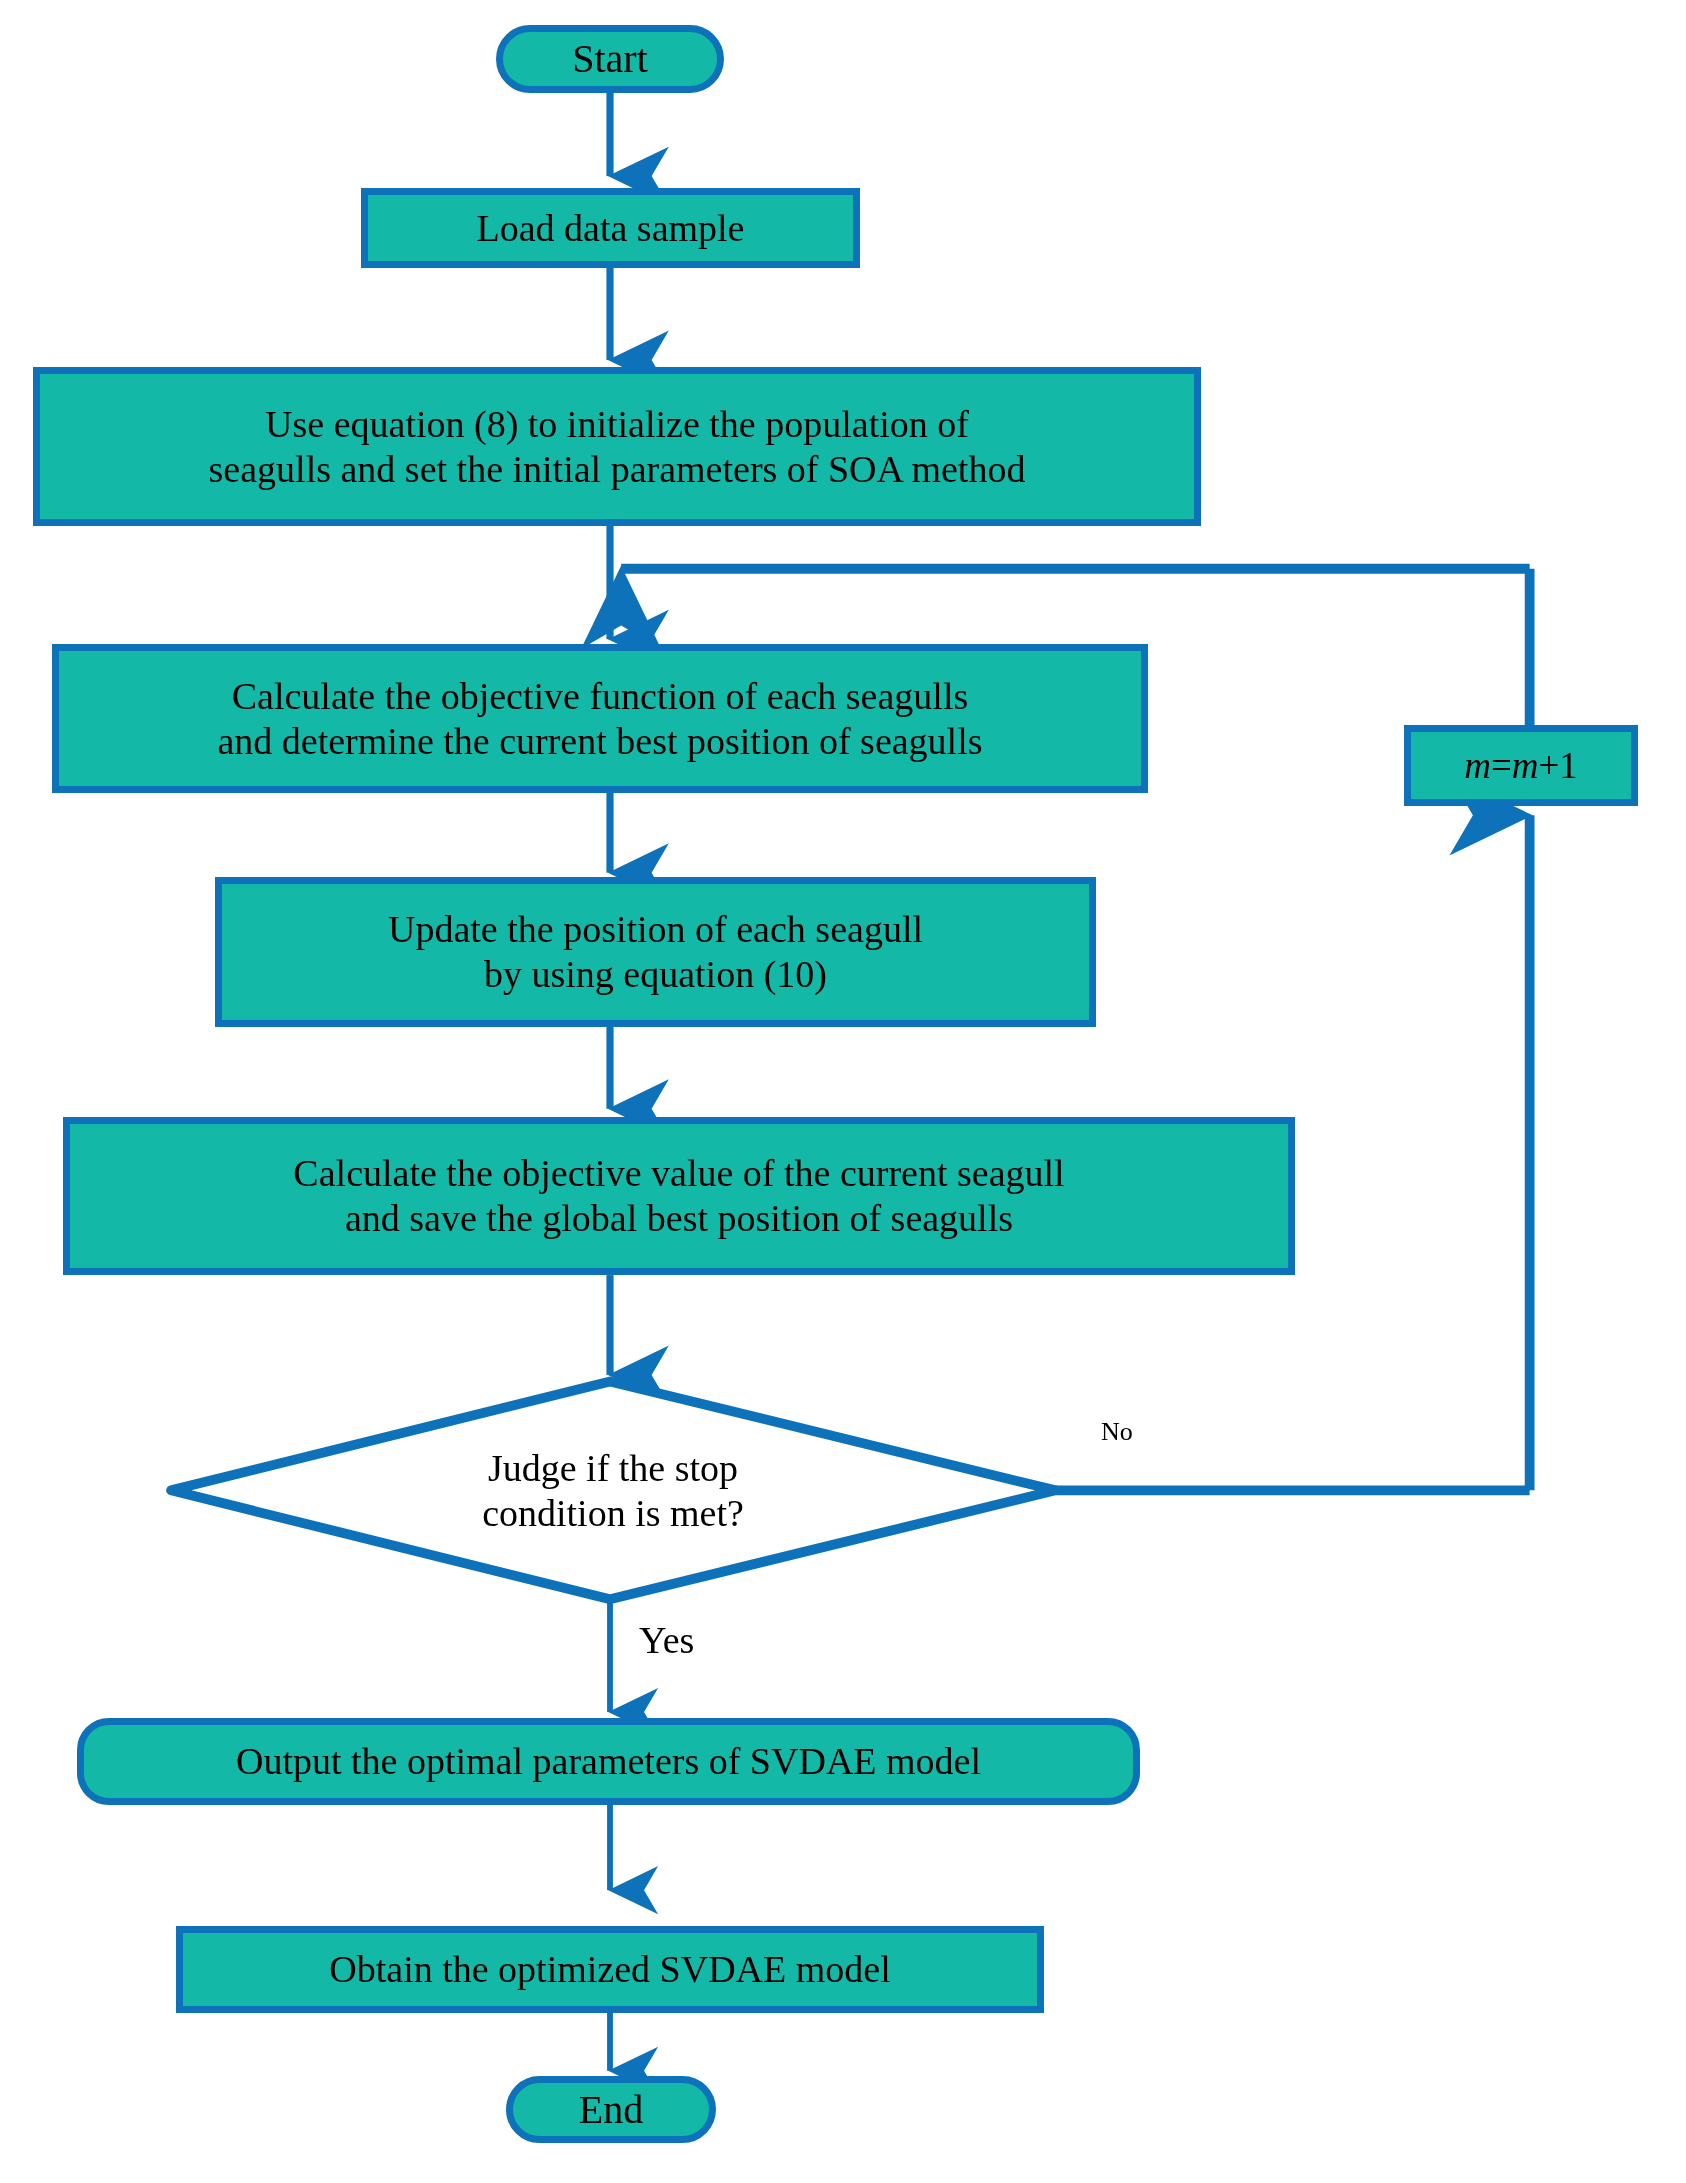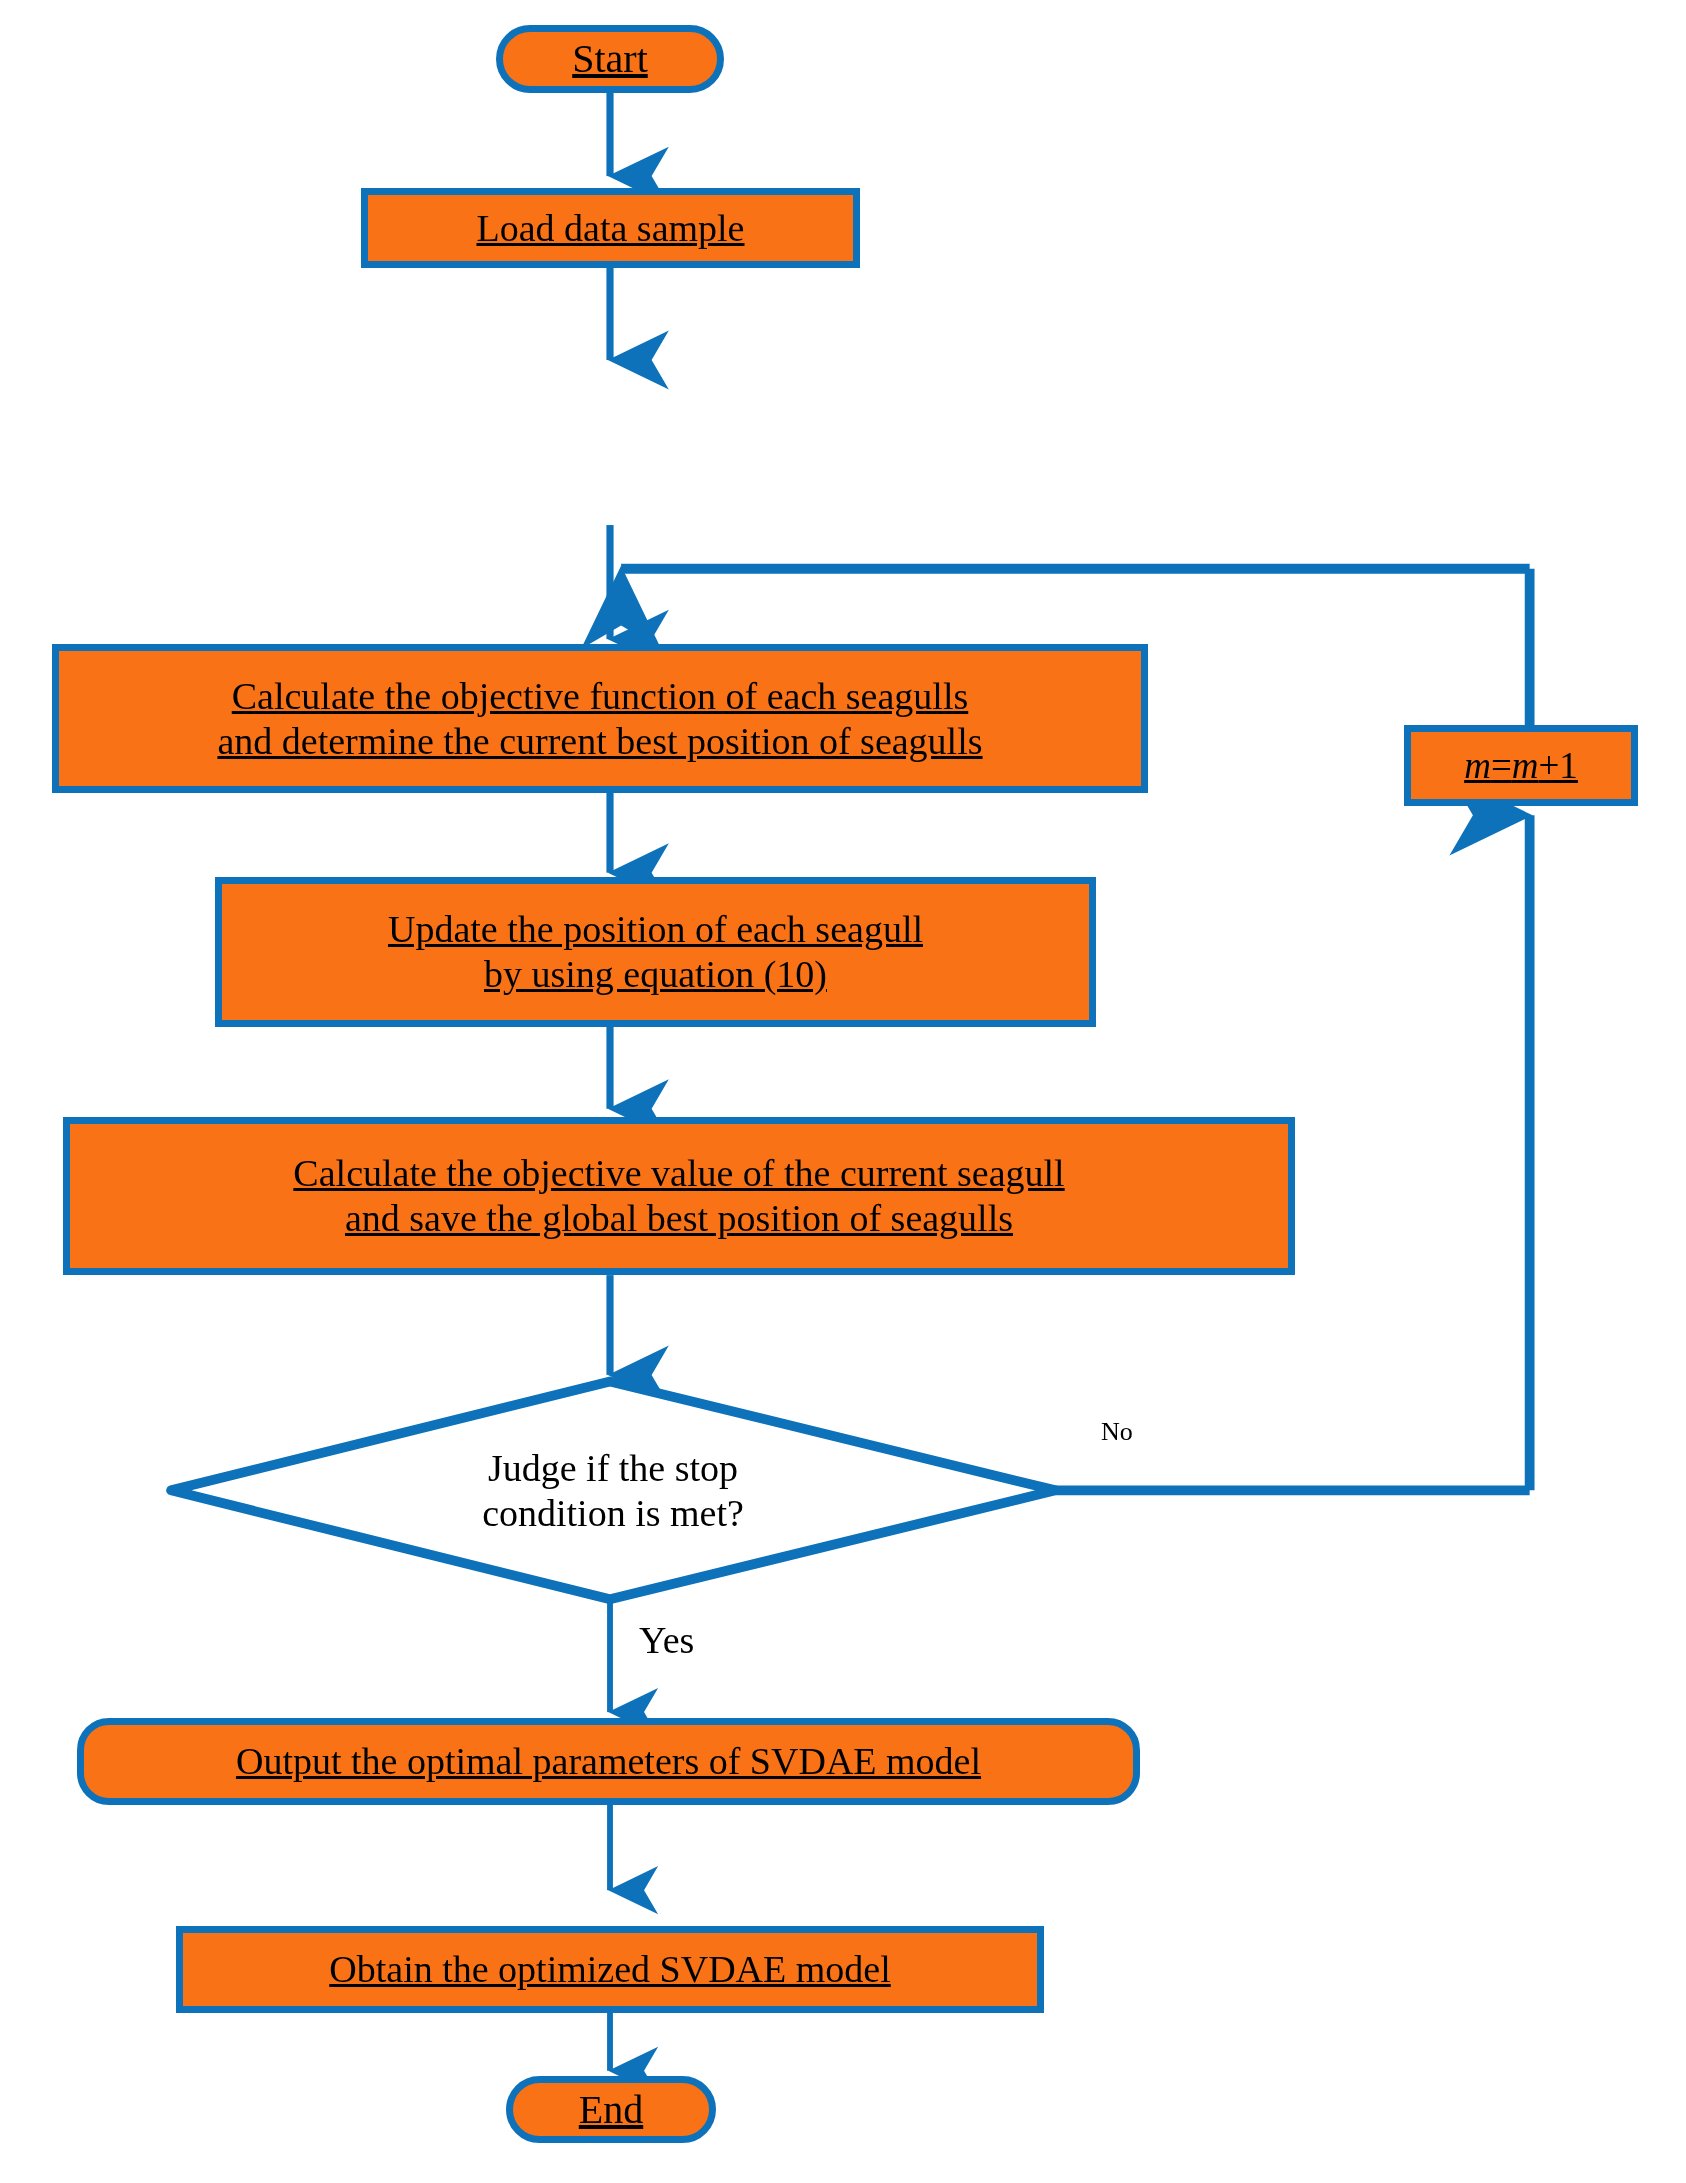--- a/index.html
+++ b/index.html
@@ -18,24 +18,23 @@
     overflow: hidden;
   }
   .node {
     position: absolute;
     box-sizing: border-box;
     display: flex;
     align-items: center;
     justify-content: center;
     text-align: center;
     color: #000000;
-    background: #f97316;
+    background: #14b8a6;
     line-height: 1.18;
     white-space: pre-line;
-    text-decoration: underline;
   }
   .proc {
     border: 7.2px solid #0d72ba;
   }
   .terminal {
     border: 7.2px solid #0d72ba;
     border-radius: 6522px;
   }
   .label {
     position: absolute;
@@ -107,20 +106,22 @@
 
     <path d="M935,2765 L935,2898" stroke="#0d72ba" stroke-width="9" fill="none" marker-end="url(#arrowDown)"></path>
 
     <path d="M935,3035 L935,3175" stroke="#0d72ba" stroke-width="9" fill="none" marker-end="url(#arrowDown)"></path>
   </svg>
 
   <div class="node terminal" style="left:496px; top:25px; width:228px; height:68px; font-size:40px;">Start</div>
 
   <div class="node proc" style="left:361px; top:188px; width:499px; height:80px; font-size:38px;">Load data sample</div>
 
+  <div class="node proc" style="left:33px; top:367px; width:1168px; height:159px; font-size:38px;">Use equation (8) to initialize the population of
+seagulls and set the initial parameters of SOA method</div>
 
   <div class="node proc" style="left:52px; top:644px; width:1096px; height:149px; font-size:38px;">Calculate the objective function of each seagulls
 and determine the current best position of seagulls</div>
 
   <div class="node proc" style="left:1404px; top:725px; width:234px; height:81px; font-size:37px;">
     <span><span class="ital">m</span>=<span class="ital">m</span>+1</span>
   </div>
 
   <div class="node proc" style="left:215px; top:877px; width:881px; height:150px; font-size:38px;">Update the position of each seagull
 by using equation (10)</div>

